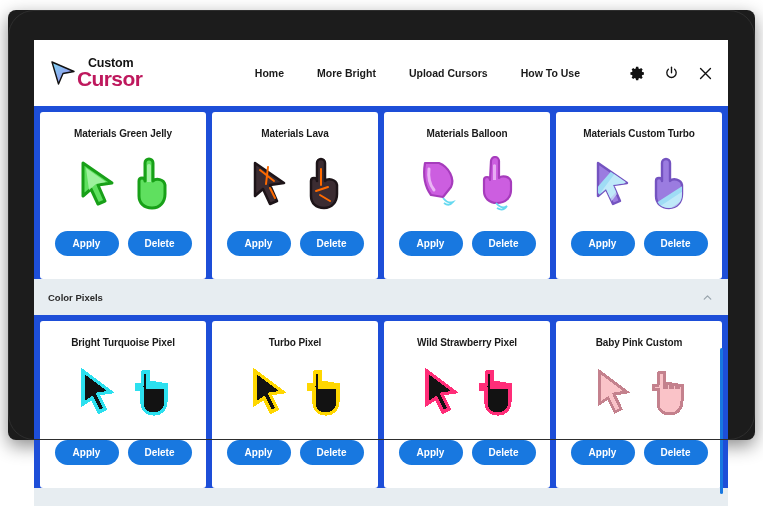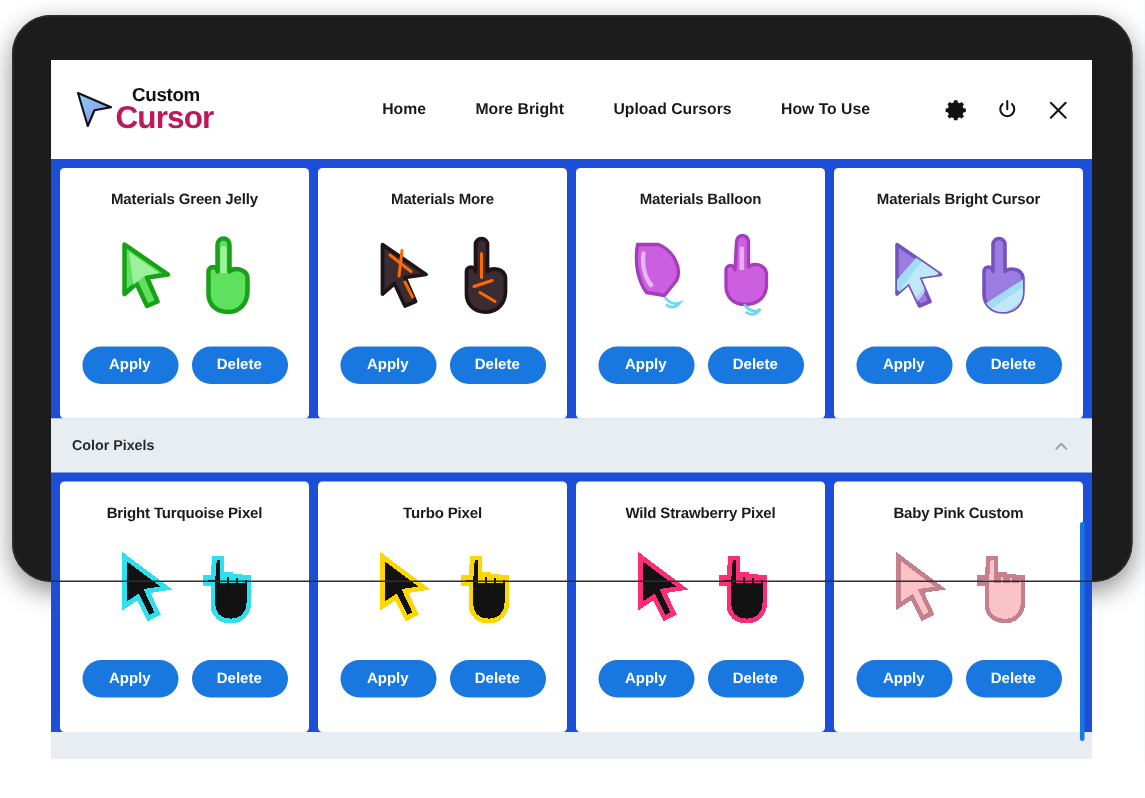--- a/index.html
+++ b/index.html
@@ -11,23 +11,23 @@
     background: #ffffff;
     font-family: "Liberation Sans", sans-serif;
   }
 
   
   #device-frame {
     position: absolute;
     left: 8px;
     top: 10px;
     width: 747px;
-    height: 378px;
+    height: 430px;
     background: #1c1c1c;
-    border-radius: 26px;
+    border-radius: 8px;
     box-shadow: 0 6px 18px rgba(0,0,0,.45);
   }
   #device-frame::after{
     content:"";
     position:absolute;
     inset:0;
     border-radius:26px;
     border:1px solid #2e2e2e;
     pointer-events:none;
   }
@@ -255,21 +255,21 @@
               <path d="M17 9 a2 2 0 0 1 4 0 v16 h-4z" fill="#a8f3a8" opacity=".9"></path>
             </svg>
           </div>
           <div class="card-buttons">
             <button class="pill-btn">Apply</button>
             <button class="pill-btn">Delete</button>
           </div>
         </div>
 
         <div class="cursor-card">
-          <div class="card-title">Materials More</div>
+          <div class="card-title">Materials Lava</div>
           <div class="cursor-preview">
             <svg width="42" height="52" viewBox="0 0 42 52">
               <path d="M7 5 L36 25 L22 27 L29 43 L22 46 L15 31 L7 38 Z" fill="#3b2c32" stroke="#1d1418" stroke-width="2.5" stroke-linejoin="round"></path>
               <path d="M12 12 L26 23 M20 9 L18 26 M22 30 L27 40" stroke="#ff6a00" stroke-width="2" fill="none" stroke-linecap="round"></path>
             </svg>
             <svg width="40" height="54" viewBox="0 0 40 54">
               <path d="M15 6 a4 4 0 0 1 8 0 v18 c3-3 11-2 12 4 v9 c0 8-5 14-13 14 -8 0-13-5-13-12 V24 c0-4 6-4 6 0z" fill="#3b2c32" stroke="#1d1418" stroke-width="2.5" stroke-linejoin="round"></path>
               <path d="M19 12 v16 M14 34 L26 30 M18 38 L28 44" stroke="#ff6a00" stroke-width="2" fill="none" stroke-linecap="round"></path>
             </svg>
           </div>
@@ -293,21 +293,21 @@
               <path d="M21 47 q6 7 11 3 q-4 6 -10 2" stroke="#66d9f0" stroke-width="1.8" fill="none"></path>
             </svg>
           </div>
           <div class="card-buttons">
             <button class="pill-btn">Apply</button>
             <button class="pill-btn">Delete</button>
           </div>
         </div>
 
         <div class="cursor-card">
-          <div class="card-title">Materials Bright Cursor</div>
+          <div class="card-title">Materials Custom Turbo</div>
           <div class="cursor-preview">
             <svg width="44" height="52" viewBox="0 0 44 52">
               <defs>
                 <clipPath id="cp1">
                     <path d="M7 5 L36 25 L22 27 L29 43 L22 46 L15 31 L7 38 Z"></path>
                   </clipPath>
               </defs>
               <path d="M7 5 L36 25 L22 27 L29 43 L22 46 L15 31 L7 38 Z" fill="#9b7ce0" stroke="#7453c0" stroke-width="2.4" stroke-linejoin="round"></path>
               <g clip-path="url(#cp1)">
                 <path d="M30 2 L42 16 L16 44 L4 32 Z" fill="#9fdcf5"></path>

